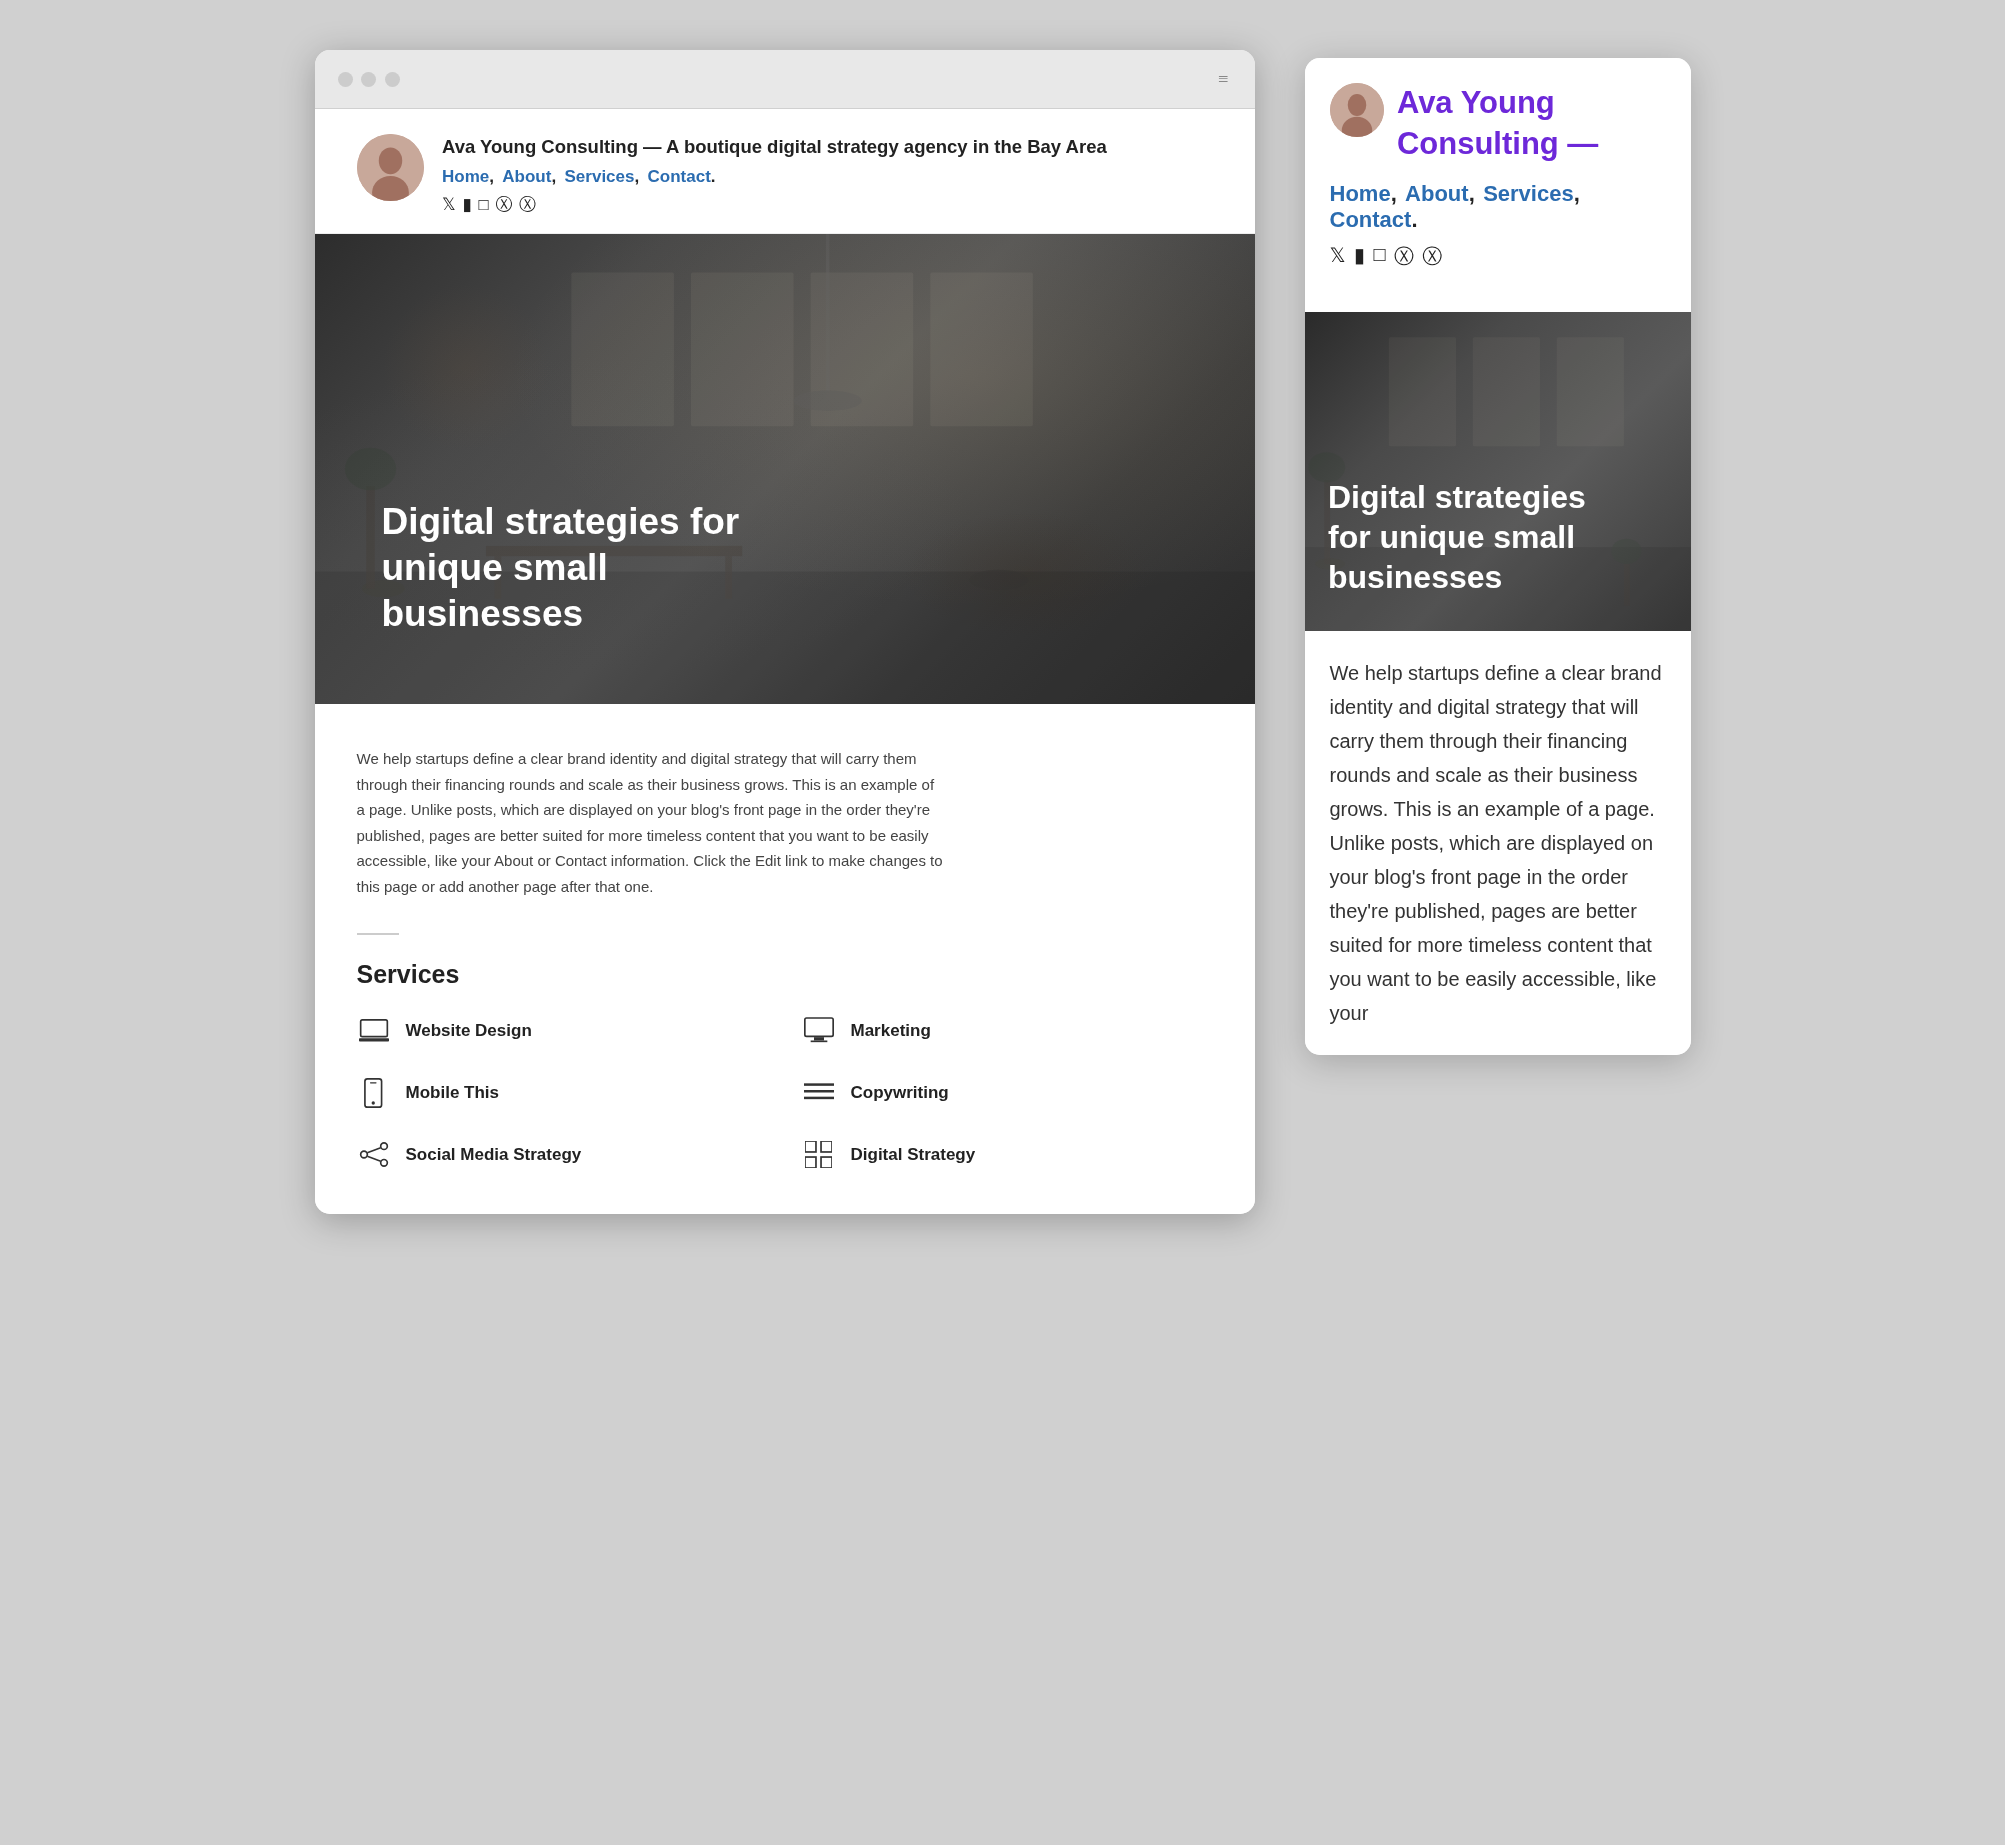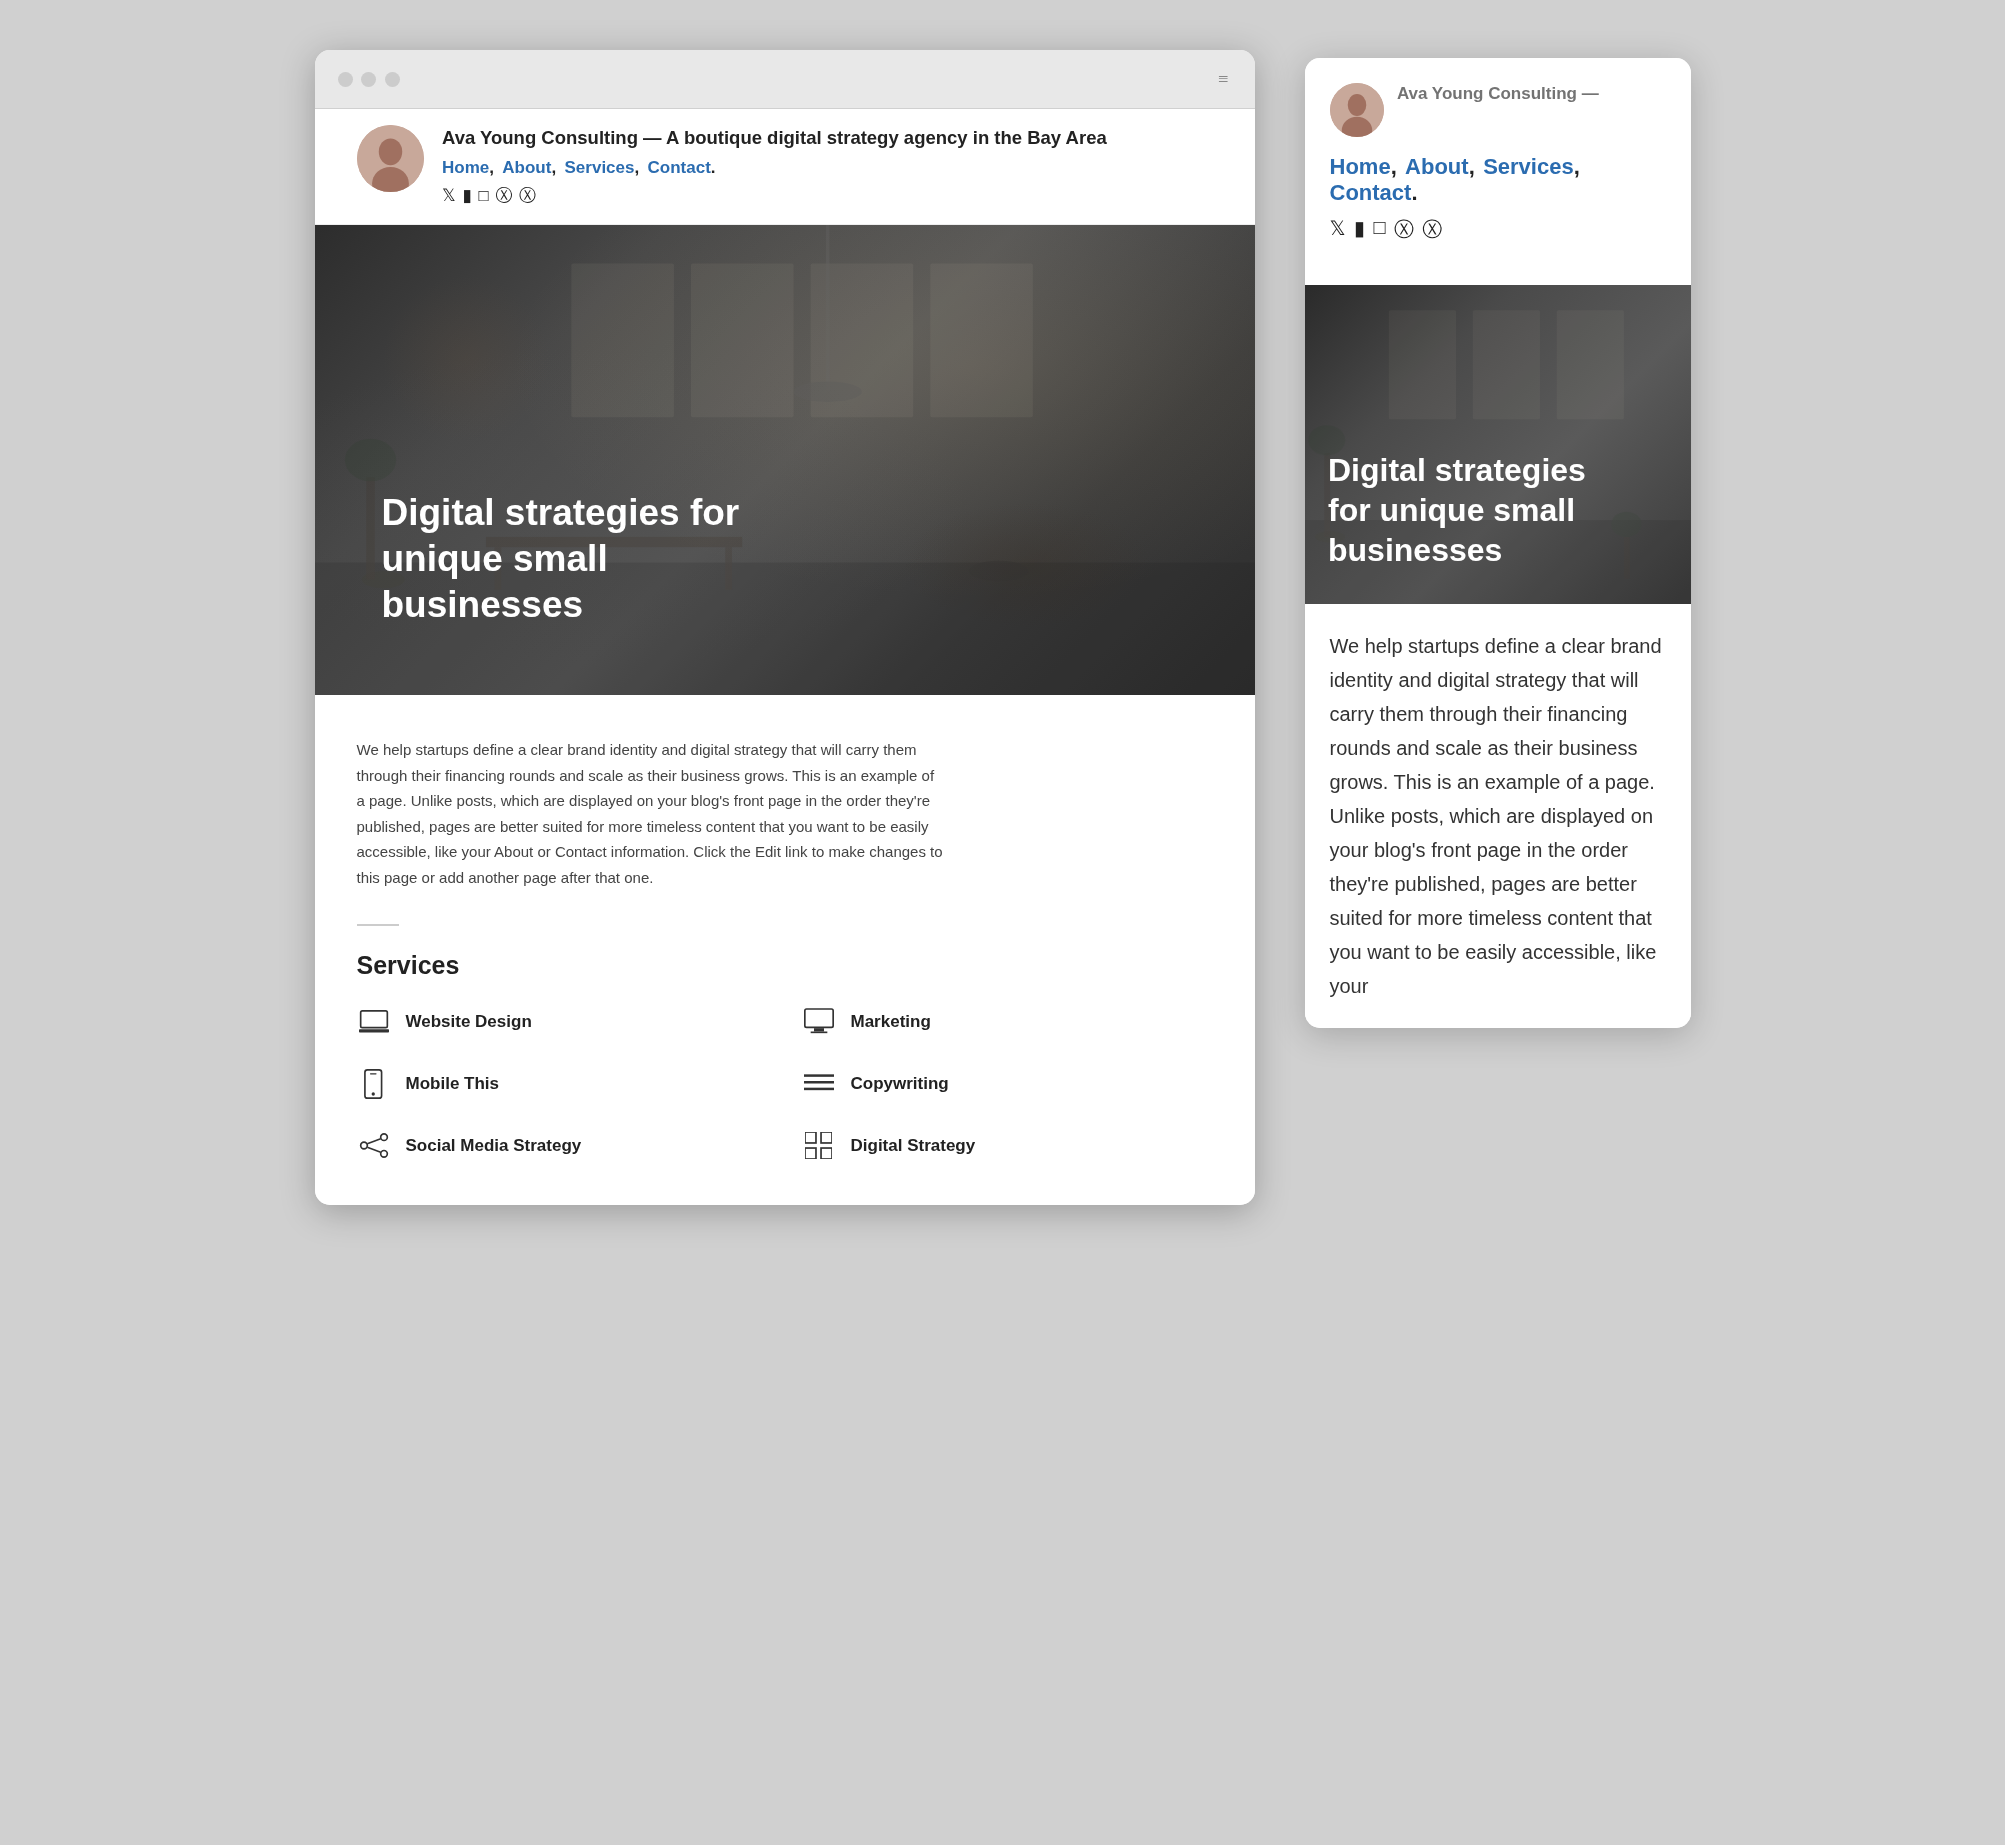--- a/index.html
+++ b/index.html
@@ -44,21 +44,21 @@
     }
     .browser-menu-icon {
       color: #888;
       font-size: 18.5px;
       letter-spacing: 2.5px;
     }
 
     
     .site-header {
       background: #fff;
-      padding: 16px 42px 17px;
+      padding: 25px 42px 17px;
       display: flex;
       align-items: flex-start;
       gap: 18.5px;
       border-bottom: 0.8px solid #eee;
     }
     .avatar {
       width: 67px;
       height: 67px;
       border-radius: 50%;
       overflow: hidden;
@@ -256,24 +256,24 @@
       border-radius: 50%;
       overflow: hidden;
       flex-shrink: 0;
       background: #c8a89a;
     }
     .mobile-avatar-svg {
       width: 54px;
       height: 54px;
     }
     .mobile-title {
-      font-size: 17px;
-      font-family: Arial, sans-serif;
-      font-weight: bold;
-      color: #737373;
+      font-size: 31px;
+      font-family: Arial, sans-serif;
+      font-weight: bold;
+      color: #6d28d9;
       line-height: 1.3;
     }
     .mobile-tagline {
       font-size: 20px;
       font-family: Arial, sans-serif;
       color: #555;
       line-height: 1.5;
       margin-top: 3.4px;
     }
     .mobile-nav {

